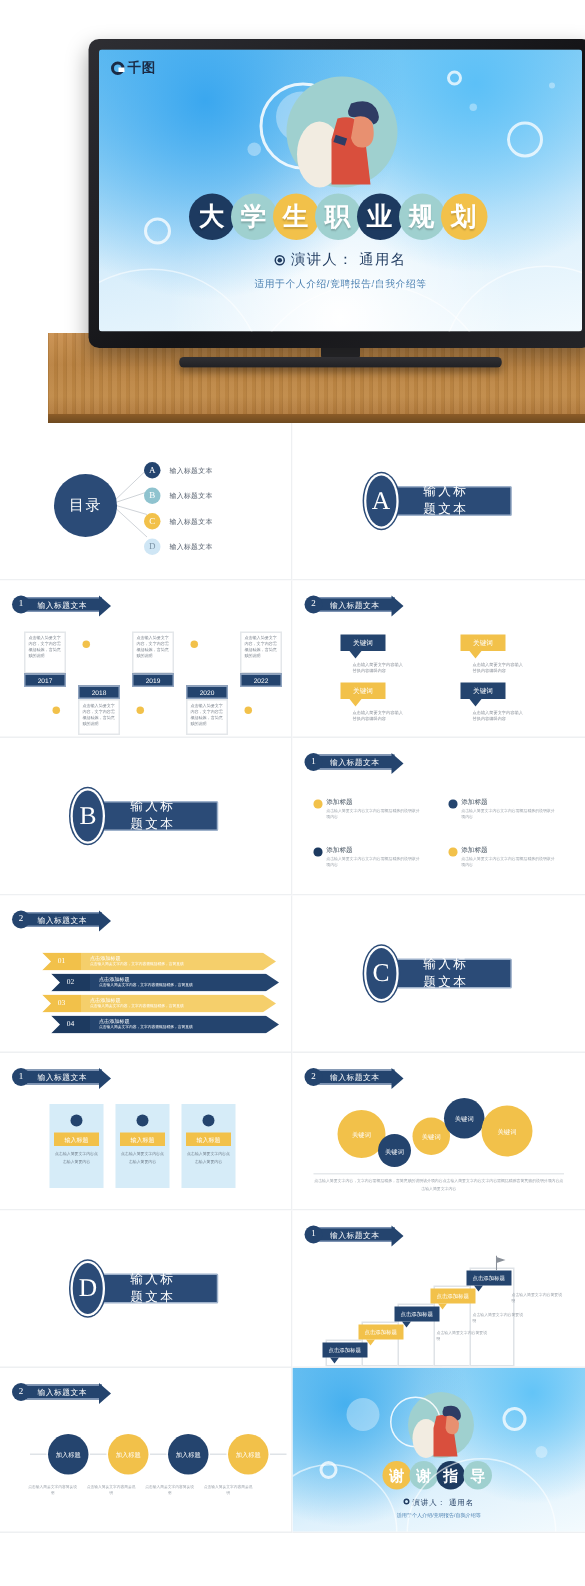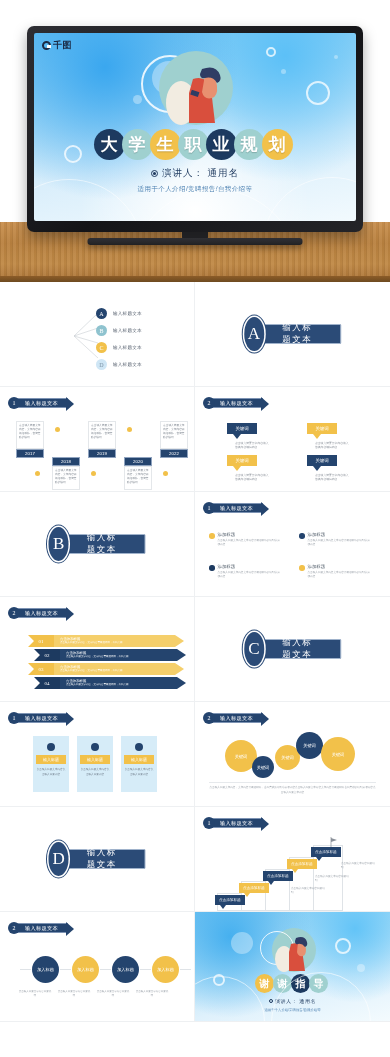--- a/index.html
+++ b/index.html
@@ -2,21 +2,21 @@
 <html><head>
 <meta charset="utf-8">
 <style>
   * { margin:0; padding:0; box-sizing:border-box; }
   body {
     width:390px; height:1057px;
     font-family:"Liberation Sans", sans-serif;
     background:#ffffff;
     overflow:hidden;
   }
-  .page { position:relative; width:390px; height:1057px; background:#fff; }
+  .page { position:relative; width:390px; height:1057px; background:#fff;padding-left:32px; }
 
   
   .hero { position:relative; width:390px; height:282px; background:#ffffff; overflow:hidden; }
   .wood {
     position:absolute; left:0; top:222px; width:390px; height:60px;
     background:
       repeating-linear-gradient(90deg, rgba(0,0,0,.07) 0 1px, rgba(255,255,255,.05) 1px 4px, rgba(0,0,0,.03) 4px 6px),
       linear-gradient(180deg,#c98f4e 0%,#b9813f 35%,#c08946 70%,#a97236 100%);
   }
   .wood-edge {
@@ -331,20 +331,21 @@
 
     <div class="row">
 
       <div class="slide">
         <svg class="toc-lines" width="26" height="50">
           <line x1="0" y1="26" x2="24" y2="3" stroke="#c9ced4" stroke-width=".6"></line>
           <line x1="0" y1="26" x2="24" y2="18" stroke="#c9ced4" stroke-width=".6"></line>
           <line x1="0" y1="26" x2="24" y2="33" stroke="#c9ced4" stroke-width=".6"></line>
           <line x1="0" y1="26" x2="24" y2="48" stroke="#c9ced4" stroke-width=".6"></line>
         </svg>
+        <div class="toc-main">目录</div>
         <div class="toc-list">
           <div class="toc-item">
             <span class="toc-badge" style="background:#24446e;">A</span>
             <span class="toc-label">输入标题文本</span>
           </div>
           <div class="toc-item">
             <span class="toc-badge" style="background:#8fc3cf;">B</span>
             <span class="toc-label">输入标题文本</span>
           </div>
           <div class="toc-item">

